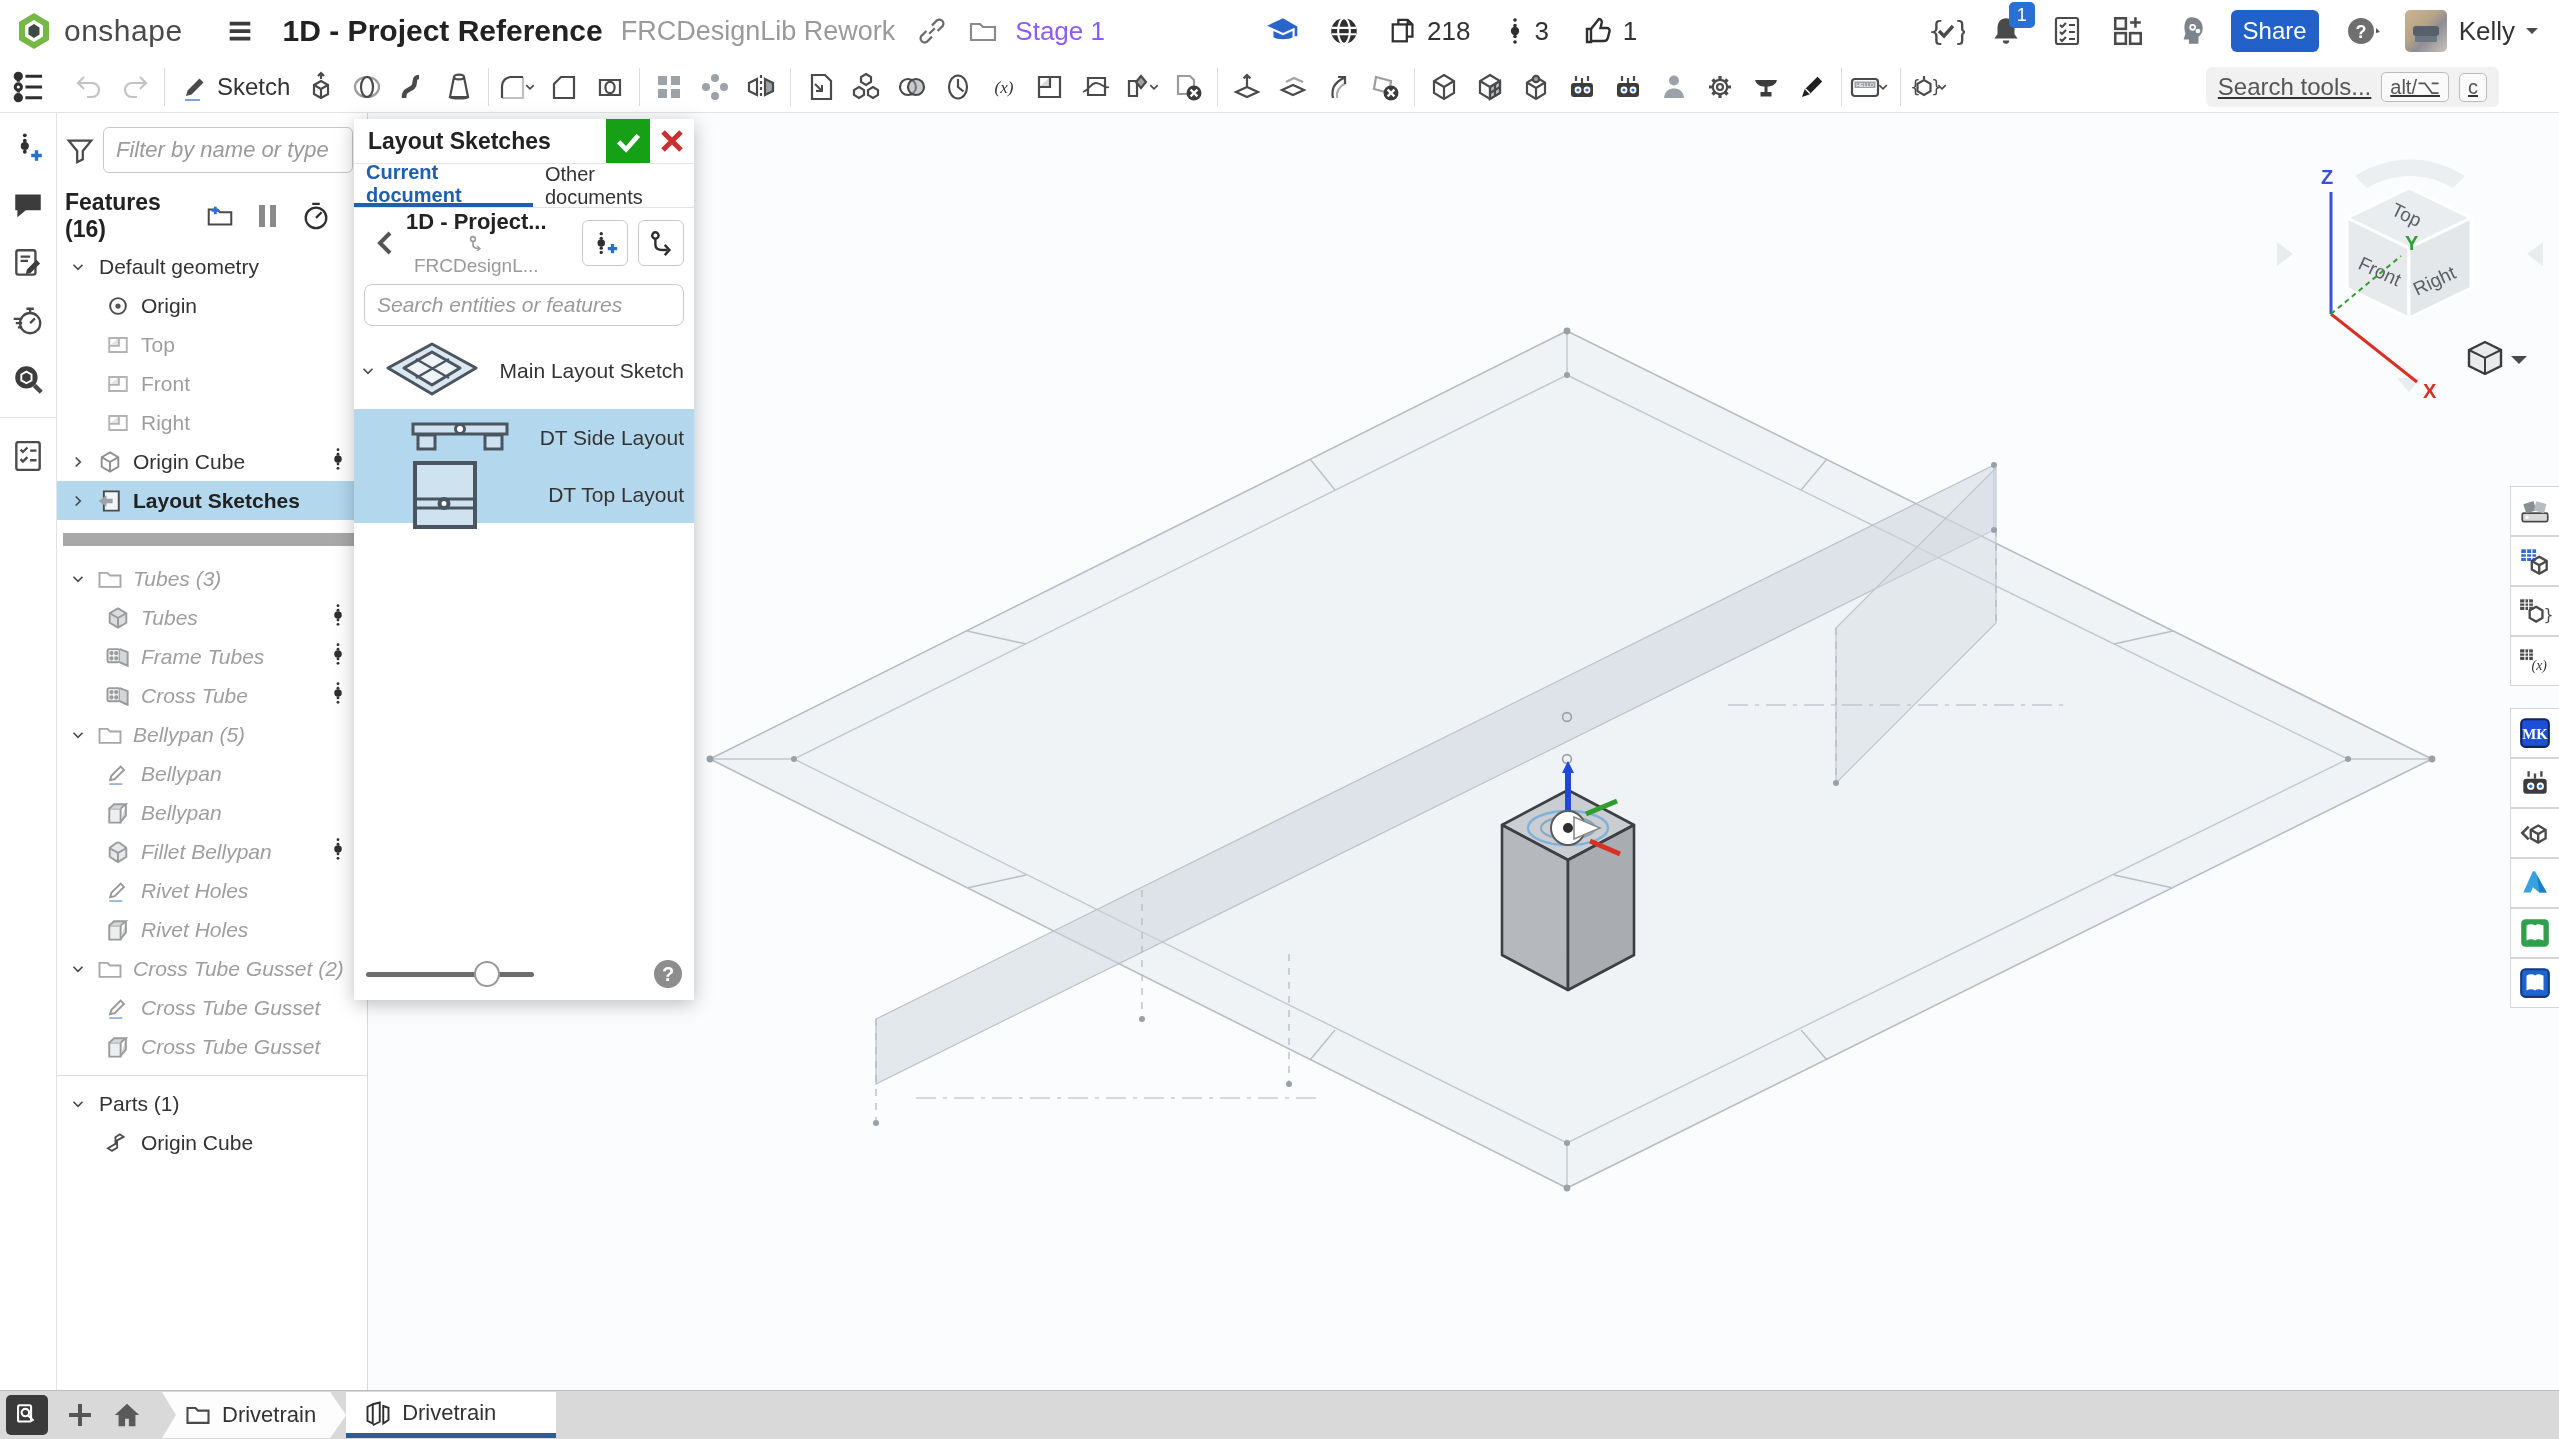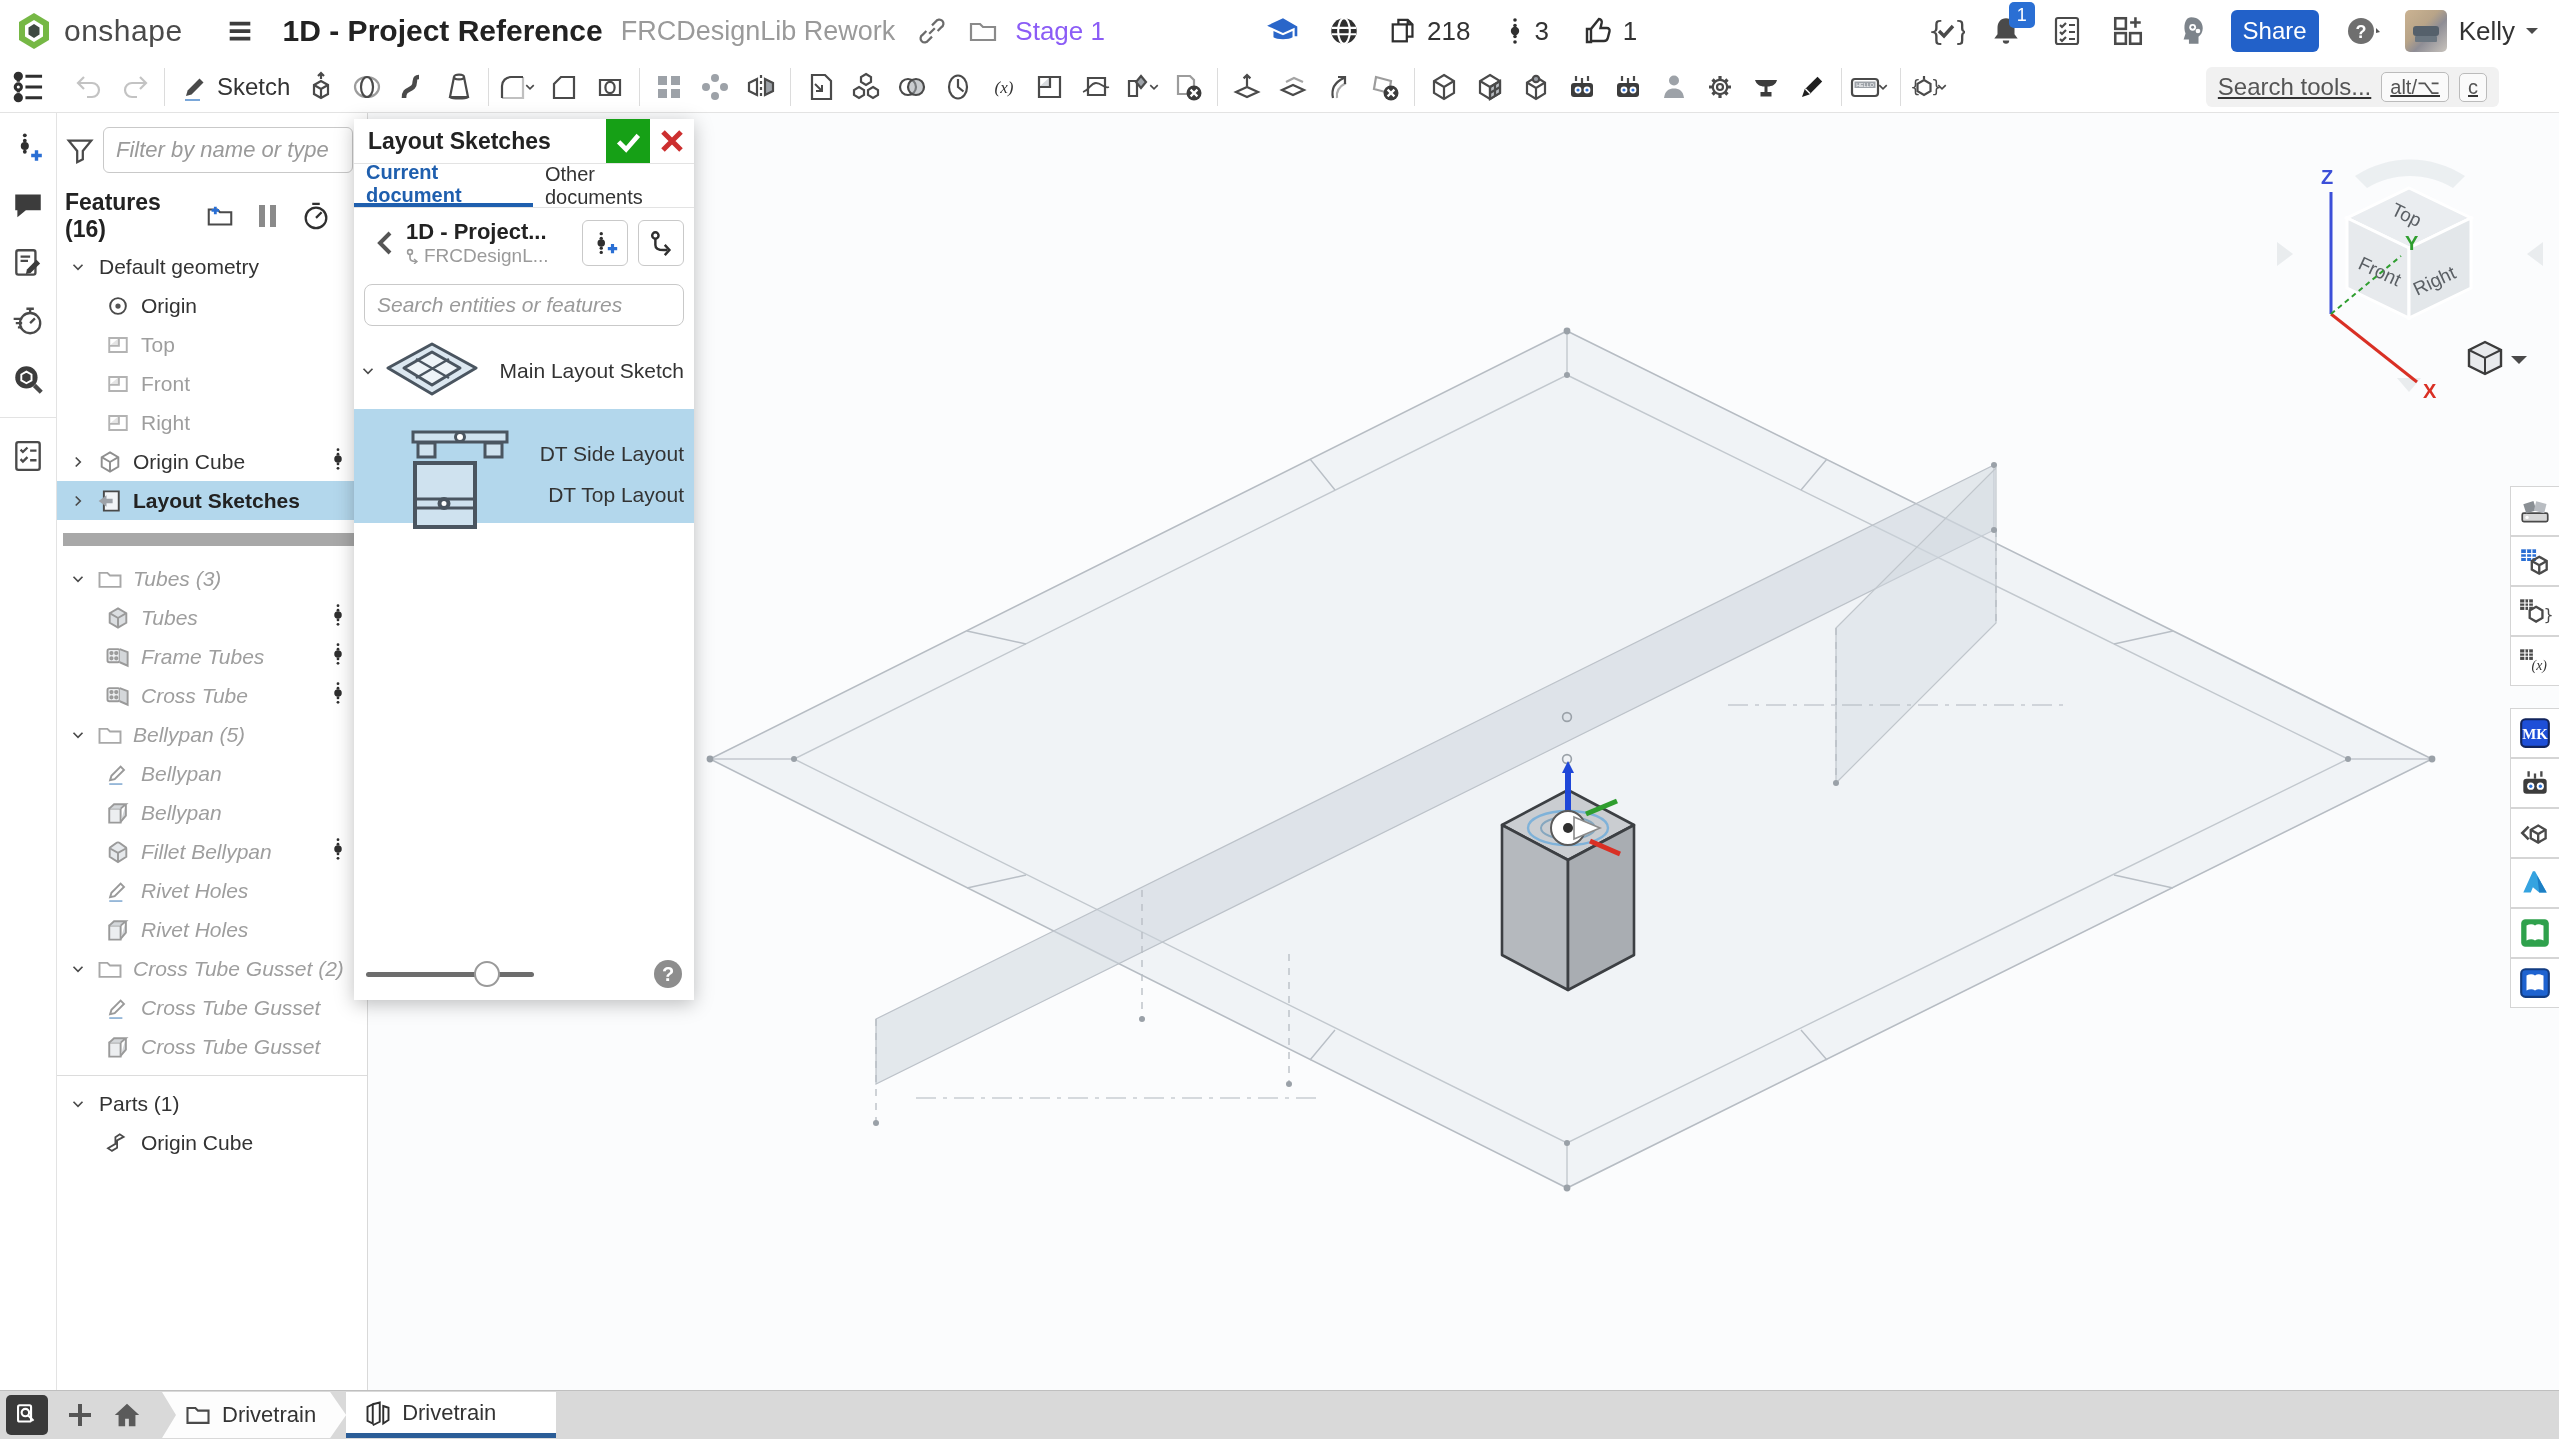--- a/index.html
+++ b/index.html
@@ -86,21 +86,21 @@
     box-shadow:0 4px 18px rgba(0,0,0,.25); display:flex; flex-direction:column; }
   .dlg-titlebar { display:flex; align-items:stretch; height:45px; border-bottom:1px solid #e3e3e3; }
   .dlg-title { font-size:23px; font-weight:bold; color:#222; align-self:center; margin-left:14px; flex:1; }
   .dlg-ok { width:44px; background:#16a016; border:none; display:flex; align-items:center; justify-content:center; cursor:pointer; }
   .dlg-cancel { width:44px; background:#fff; border:none; display:flex; align-items:center; justify-content:center; cursor:pointer; }
   .dlg-tabs { display:flex; height:44px; border-bottom:1px solid #e3e3e3; }
   .dlg-tab { font-size:20px; display:flex; align-items:center; padding:0 12px; cursor:pointer; color:#333; }
   .dlg-tab.active { color:#1f5fae; font-weight:bold; border-bottom:4px solid #1f5fae; }
   .dlg-docrow { display:flex; align-items:center; height:70px; padding:0 10px; }
   .dlg-docname { font-size:22px; font-weight:bold; color:#222; line-height:1.15; }
-  .dlg-docsub { font-size:19px; color:#9a9a9a; display:flex; align-items:center; gap:4px; }
+  .dlg-docsub { font-size:19px; color:#9a9a9a; display:flex; align-items:center; gap:4px;flex-direction:column; }
   .dlg-docbtns { margin-left:auto; display:flex; gap:10px; }
   .dlg-sqbtn { width:46px; height:46px; border:1px solid #c9c9c9; border-radius:6px; background:#fff;
     display:flex; align-items:center; justify-content:center; cursor:pointer; }
   .dlg-search { margin:6px 10px; height:42px; border:1px solid #c9c9c9; border-radius:8px; font-size:21px;
     font-style:italic; padding:0 12px; color:#0f172a; font-family:"Liberation Sans",sans-serif; }
   .dlg-search::placeholder { color:#9a9a9a; }
   #dlg-tree { display:flex; flex-direction:column; }
   .dlg-row { display:flex; align-items:center; cursor:pointer; }
   .dlg-row.selected { background:#b3d7ec; }
   .dlg-row .dr-chev { width:28px; display:flex; justify-content:center; flex:none; }
@@ -1210,21 +1210,21 @@
             <svg width="92" height="62" viewBox="0 0 92 62">
               <g stroke="#4a5560" stroke-width="3" fill="#dbe7f0" stroke-linejoin="round">
                 <path d="M46 4L90 28 46 54 2 28z"></path>
                 <path d="M46 12L74 28 46 45 18 28z" fill="#eef4f8"></path>
                 <path d="M30 19l33 19M63 19L30 38" fill="none" stroke-width="2.4"></path>
               </g>
             </svg>
           </span>
           <span class="dr-label" style="margin-right: 10px;">Main Layout Sketch</span>
         </div>
-        <div class="dlg-row selected" style="height: 57px; align-items: flex-end;">
+        <div class="dlg-row selected" style="height: 57px;">
           <span class="dr-chev"></span>
           <span style="display: inline-flex; margin: 0px auto 0px 28px;">
             <svg width="100" height="40" viewBox="0 0 100 40">
               <g stroke="#4a5560" stroke-width="3" fill="#cfe2ef">
                 <rect x="3" y="6" width="94" height="10"></rect>
                 <rect x="8" y="17" width="17" height="14"></rect>
                 <rect x="75" y="17" width="17" height="14"></rect>
                 <circle cx="50" cy="11" r="4.5" fill="#fff"></circle>
               </g>
             </svg>

